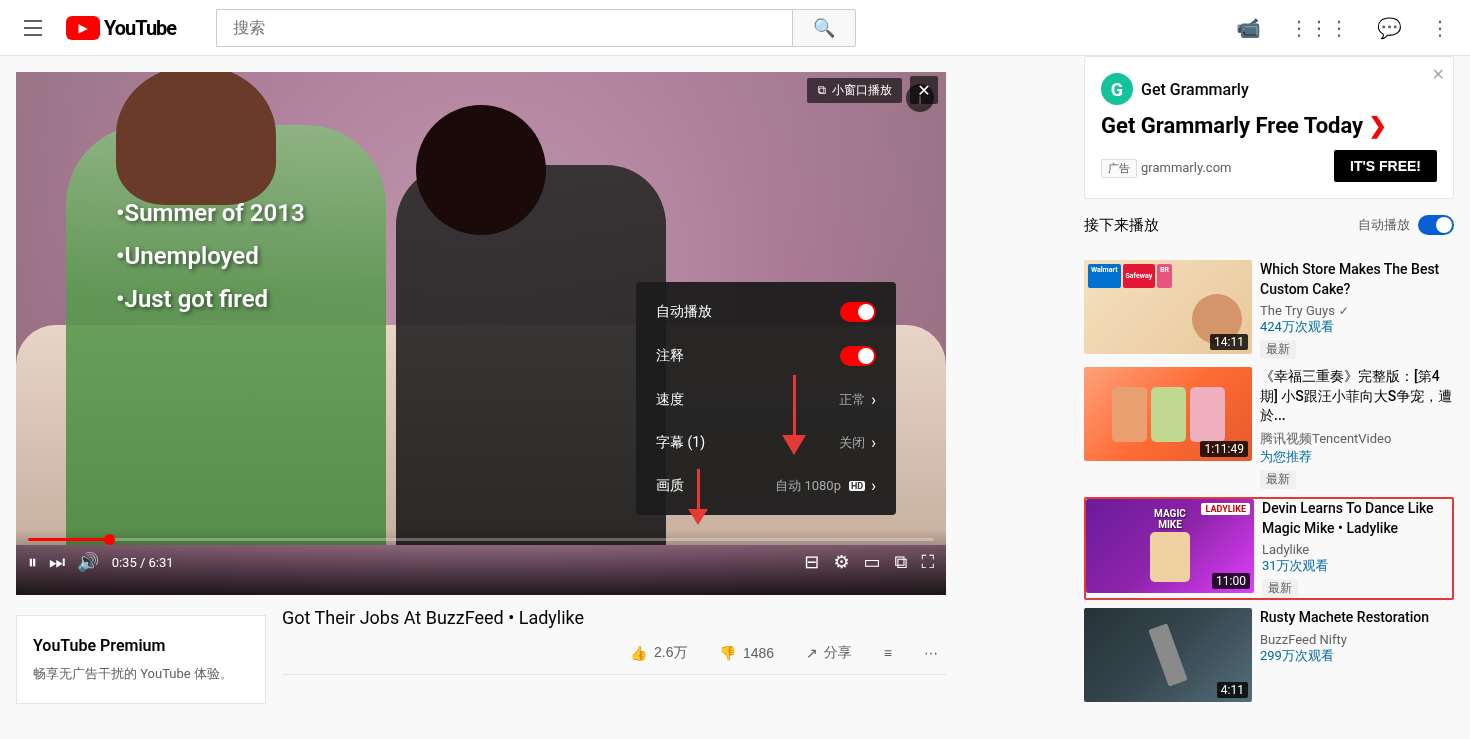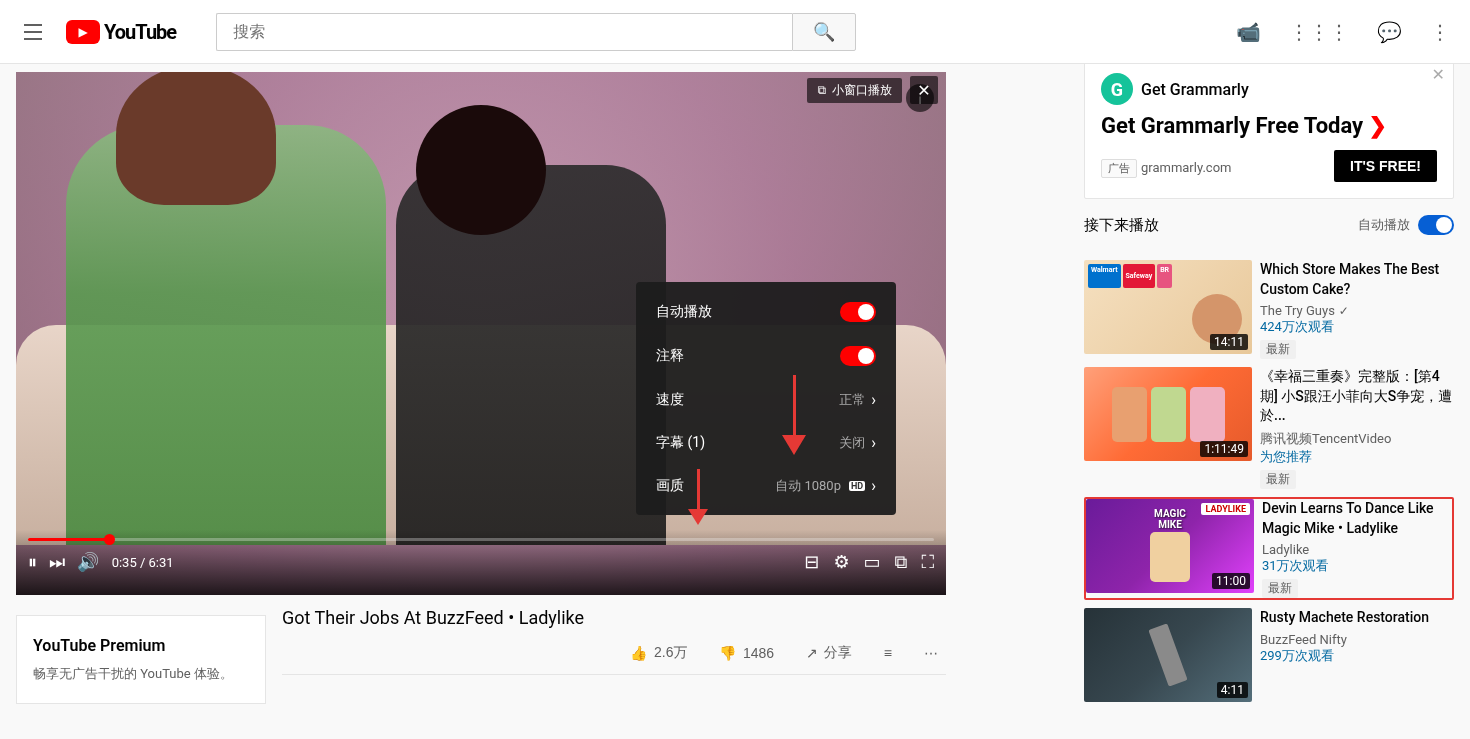--- a/index.html
+++ b/index.html
@@ -2,21 +2,21 @@
 <html><head>
   <meta charset="utf-8">
   <style>
     * { margin: 0; padding: 0; box-sizing: border-box; }
     body { font-family: 'Roboto', Arial, sans-serif; background: #f9f9f9; width: 1470px; height: 739px; overflow: hidden; }
 
     
     .header {
       display: flex;
       align-items: center;
-      height: 64px;
+      height: 56px;
       background: #fff;
       border-bottom: 1px solid #e5e5e5;
       padding: 0 16px;
       position: fixed;
       top: 0;
       left: 0;
       right: 0;
       z-index: 100;
     }
     .header-left { display: flex; align-items: center; gap: 16px; }
@@ -476,20 +476,25 @@
 
           <div style="position:absolute;bottom:50px;left:0;right:0;height:220px;background:linear-gradient(to bottom, #e8d5c8 0%, #c8b0a0 100%);border-radius:40px 40px 0 0;"></div>
 
           <div style="position:absolute;bottom:50px;left:50px;width:320px;height:420px;background:linear-gradient(to bottom,#8bb880 0%,#5a9a50 40%,#4a8a40 100%);border-radius:80px 80px 0 0;opacity:0.9;"></div>
           <div style="position:absolute;bottom:50px;left:380px;width:270px;height:380px;background:linear-gradient(to bottom,#2a2a2a 0%,#1a1a1a 100%);border-radius:60px 60px 0 0;opacity:0.9;"></div>
 
           <div style="position:absolute;bottom:390px;left:100px;width:160px;height:140px;background:#6a3a2a;border-radius:50% 50% 30% 30%;"></div>
           <div style="position:absolute;bottom:360px;left:400px;width:130px;height:130px;background:#1a0a0a;border-radius:50%;"></div>
         </div>
 
+        <div class="video-text-overlay">
+          <div>•Summer of 2013</div>
+          <div>•Unemployed</div>
+          <div>•Just got fired</div>
+        </div>
 
         <div class="info-btn">ℹ</div>
 
         <div class="mini-window-bar">
           <div class="mini-window-btn">
             <span>⧉</span>
             <span>小窗口播放</span>
           </div>
           <button class="mini-close-btn">✕</button>
         </div>

